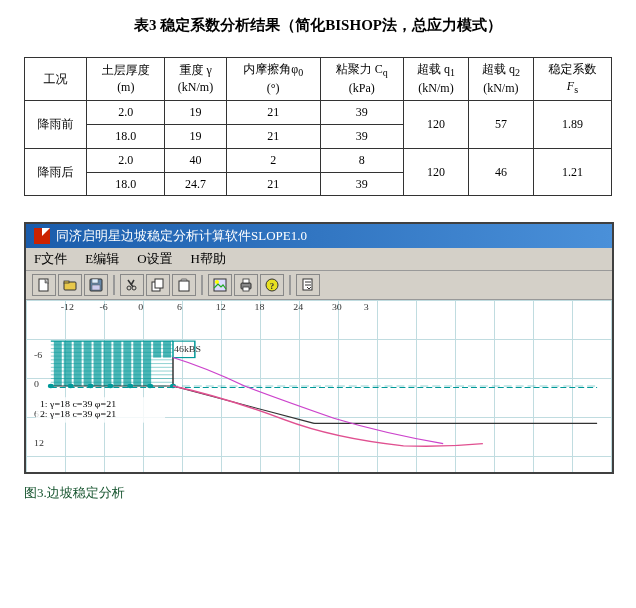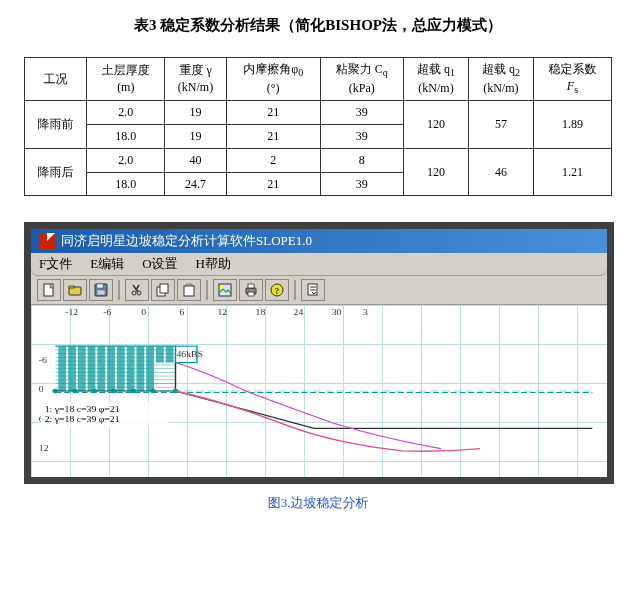--- a/index.html
+++ b/index.html
@@ -31,21 +31,21 @@
       padding: 3px 5px;
       line-height: 1.4;
     }
     table th {
       background: #fff;
       font-weight: normal;
     }
 
     
     .software-window {
-      border: 7px solid #404040;
+      border: 2px solid #404040;
       background: #d4d0c8;
       width: 590px;
       margin: 0 auto 10px auto;
     }
 
     .title-bar {
       background: linear-gradient(to right, #1a5cab, #4a90d9);
       color: #fff;
       padding: 3px 8px;
       font-size: 13px;
@@ -68,21 +68,20 @@
       border-bottom: 8px solid transparent;
     }
 
     .menu-bar {
       background: #d4d0c8;
       padding: 2px 8px;
       font-size: 13px;
       display: flex;
       gap: 18px;
       border-bottom: 1px solid #999;
-      border-radius: 7px;
     }
 
     .toolbar {
       background: #d4d0c8;
       padding: 3px 6px;
       display: flex;
       gap: 2px;
       align-items: center;
       border-bottom: 1px solid #999;
     }
@@ -125,23 +124,22 @@
     }
 
     .slope-svg {
       position: absolute;
       top: 0; left: 0;
       width: 100%;
       height: 100%;
     }
 
     .caption {
-      text-align: center;
       font-size: 13px;
-      color: #1d4ed8;
+      color: #14532d;
     }
   </style>
 </head>
 <body>
 
 <div class="table-title">表3  稳定系数分析结果（简化BISHOP法，总应力模式）</div>
 
 <table>
   <thead>
     <tr>

